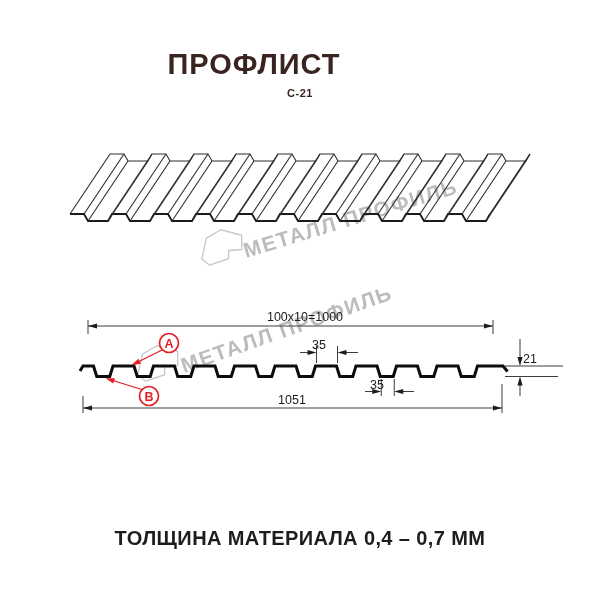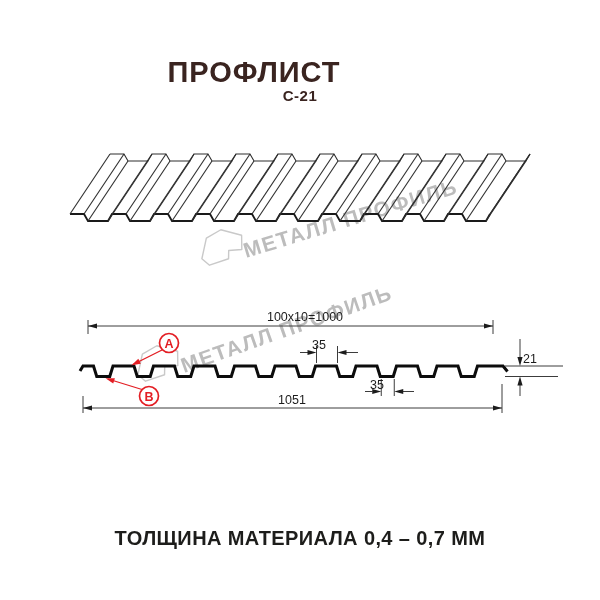--- a/index.html
+++ b/index.html
@@ -8,25 +8,25 @@
     --line:#1d1d1b;
     --wm:#bcbcbc;
   }
   html,body{margin:0;padding:0;}
   body{
     width:600px;height:600px;position:relative;background:#ffffff;
     font-family:"Liberation Sans", sans-serif;overflow:hidden;
   }
   .page-title{
     position:absolute;top:48px;left:0;width:508px;text-align:center;
-    font-size:29px;font-weight:800;letter-spacing:1px;color:var(--title);margin-top:8px;
+    font-size:29px;font-weight:800;letter-spacing:1px;color:var(--title);
   }
   .page-subtitle{
     position:absolute;top:87px;left:0;width:600px;text-align:center;
-    font-size:15px;font-weight:700;letter-spacing:0.5px;color:var(--title);
+    font-size:11px;font-weight:700;letter-spacing:0.5px;color:var(--title);
   }
   .footer-note{
     position:absolute;top:527px;left:0;width:600px;text-align:center;
     font-size:20px;font-weight:600;letter-spacing:0.4px;color:var(--line);
   }
   svg#drawing{position:absolute;top:0;left:0;}
   .ln{stroke:#2e2e2e;stroke-width:1.1;fill:none;}
   .ln-heavy{stroke:#1a1a1a;stroke-width:1.8;fill:none;}
   .profile{stroke:#0c0c0c;stroke-width:3;fill:none;stroke-linejoin:miter;}
   .thin{stroke:#3c3c3c;stroke-width:1;fill:none;}

